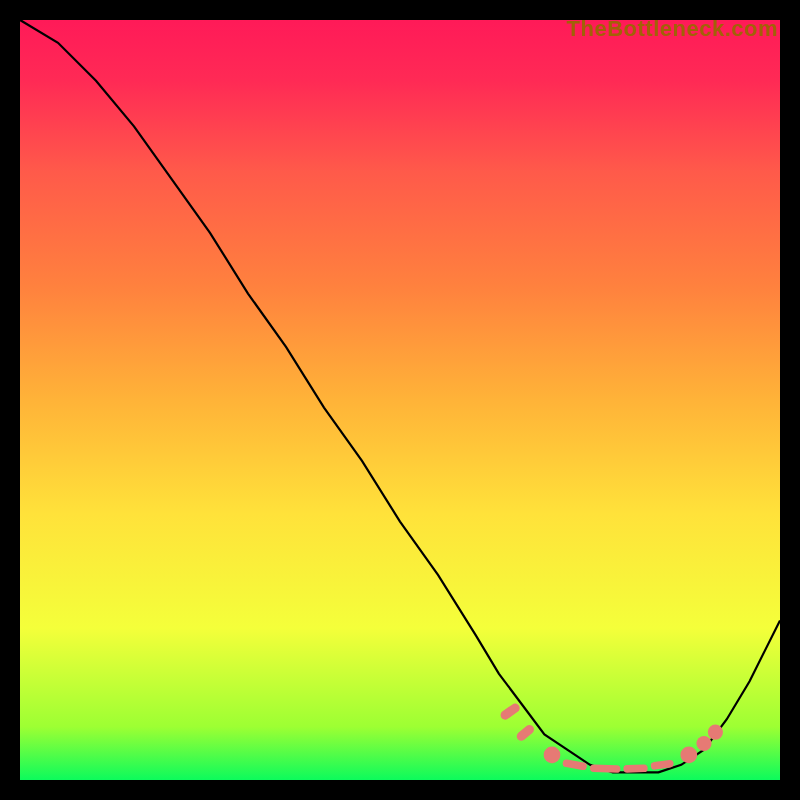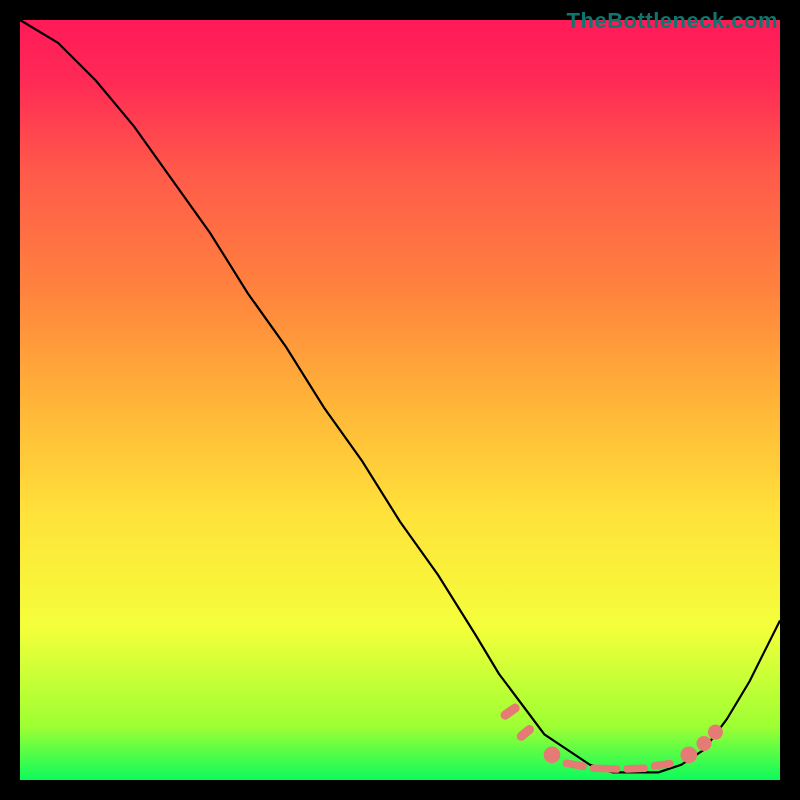--- a/index.html
+++ b/index.html
@@ -29,25 +29,25 @@
       #f4ff3a 20%,
       #ffe23a 35%,
       #ffb338 50%,
       #ff813e 65%,
       #ff5a4a 80%,
       #ff2a55 92%,
       #ff1a58 100%);
   }
   .watermark {
     position: absolute;
-    top: 8px;
+    top: 16px;
     right: 22px;
     font-size: 22px;
     font-weight: 600;
-    color: #0f766e;
+    color: #a16207;
     letter-spacing: 0.5px;
     font-family: Arial, sans-serif;
   }
   svg.curve-layer {
     position: absolute;
     left: 20px;
     top: 20px;
     width: 760px;
     height: 760px;
     overflow: visible;

